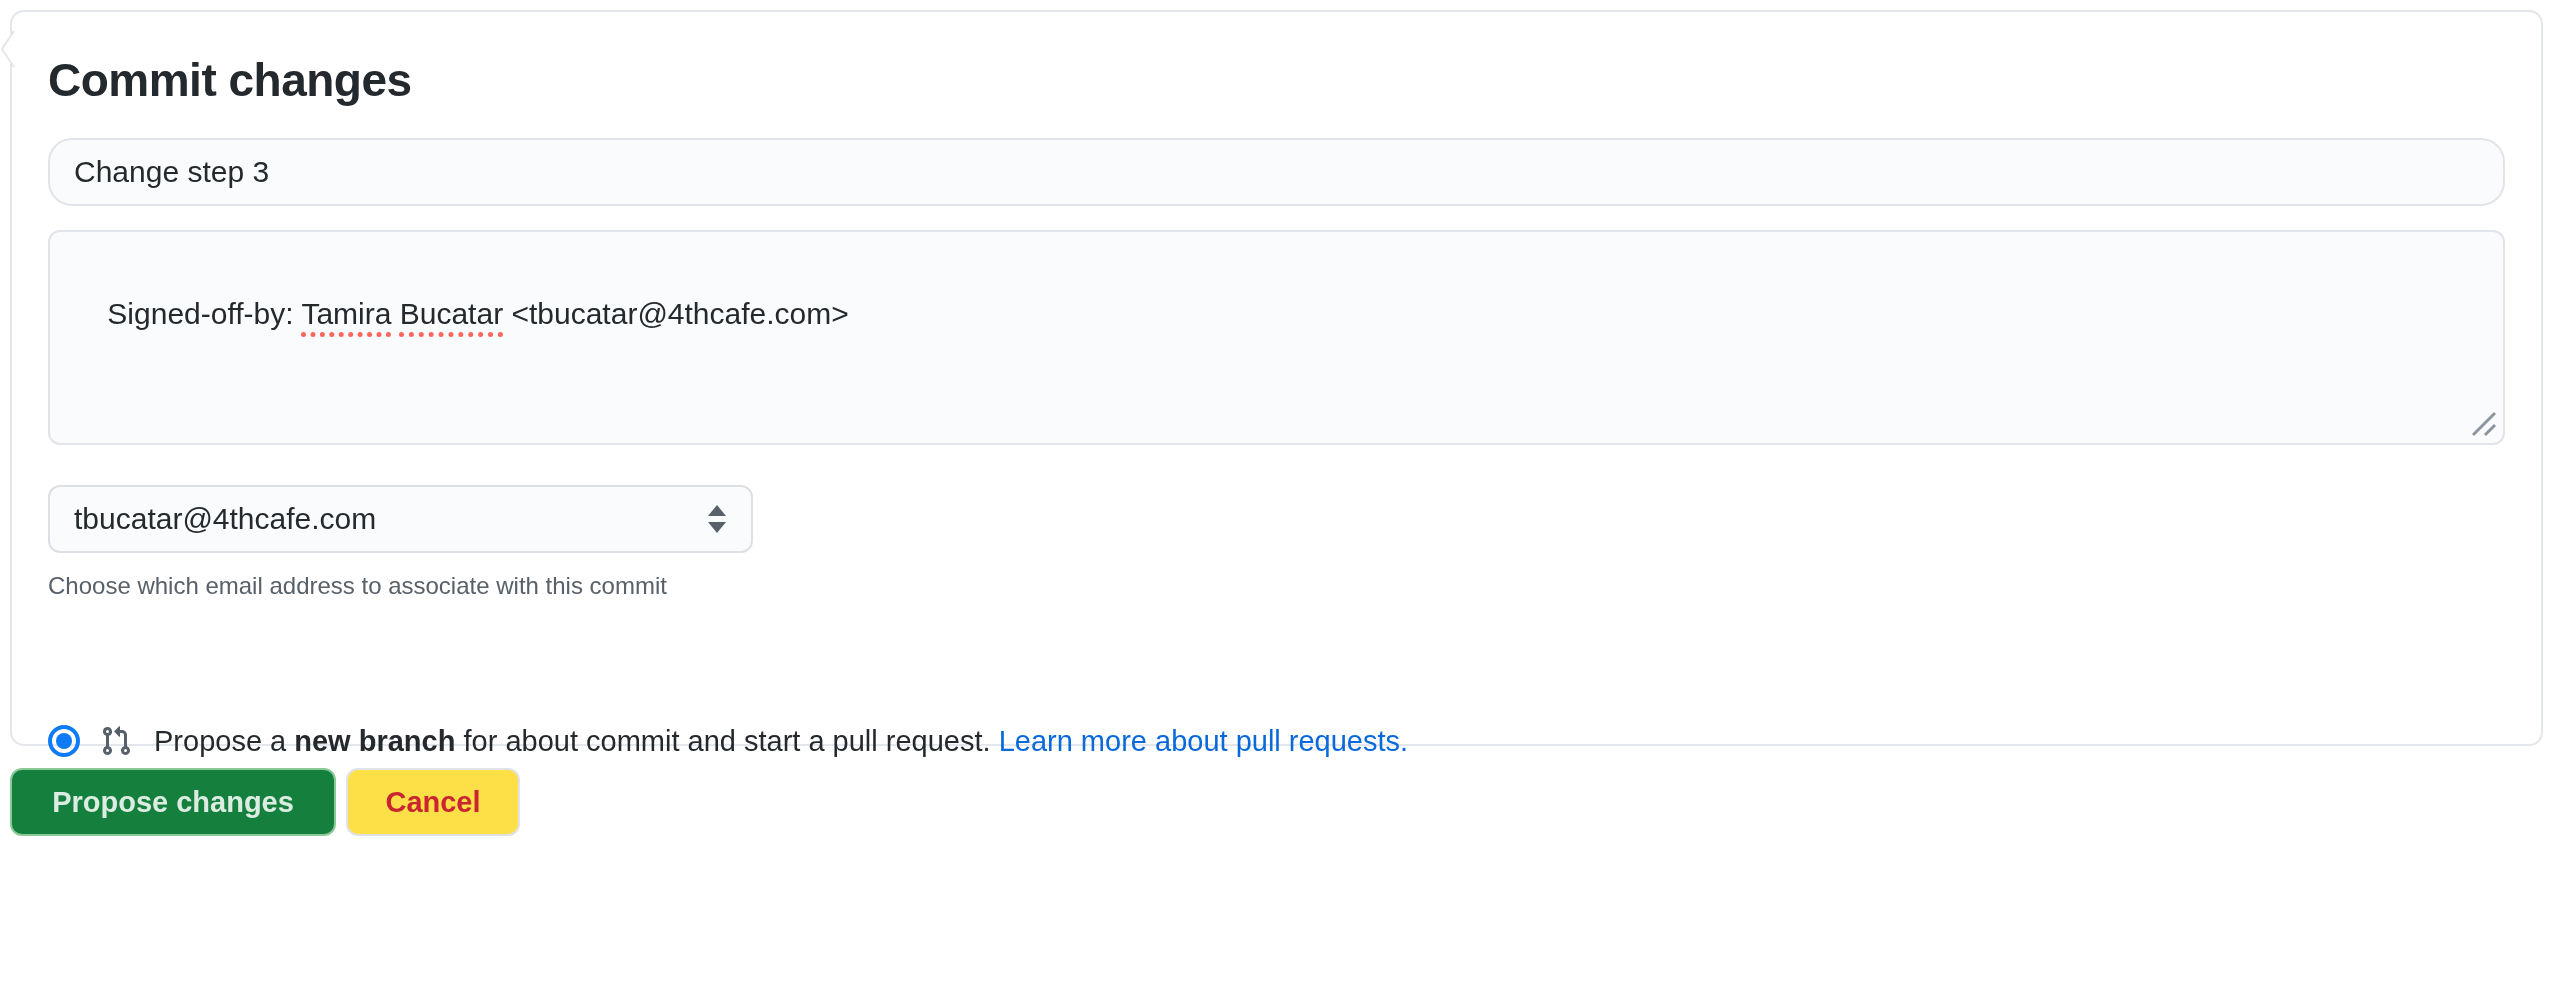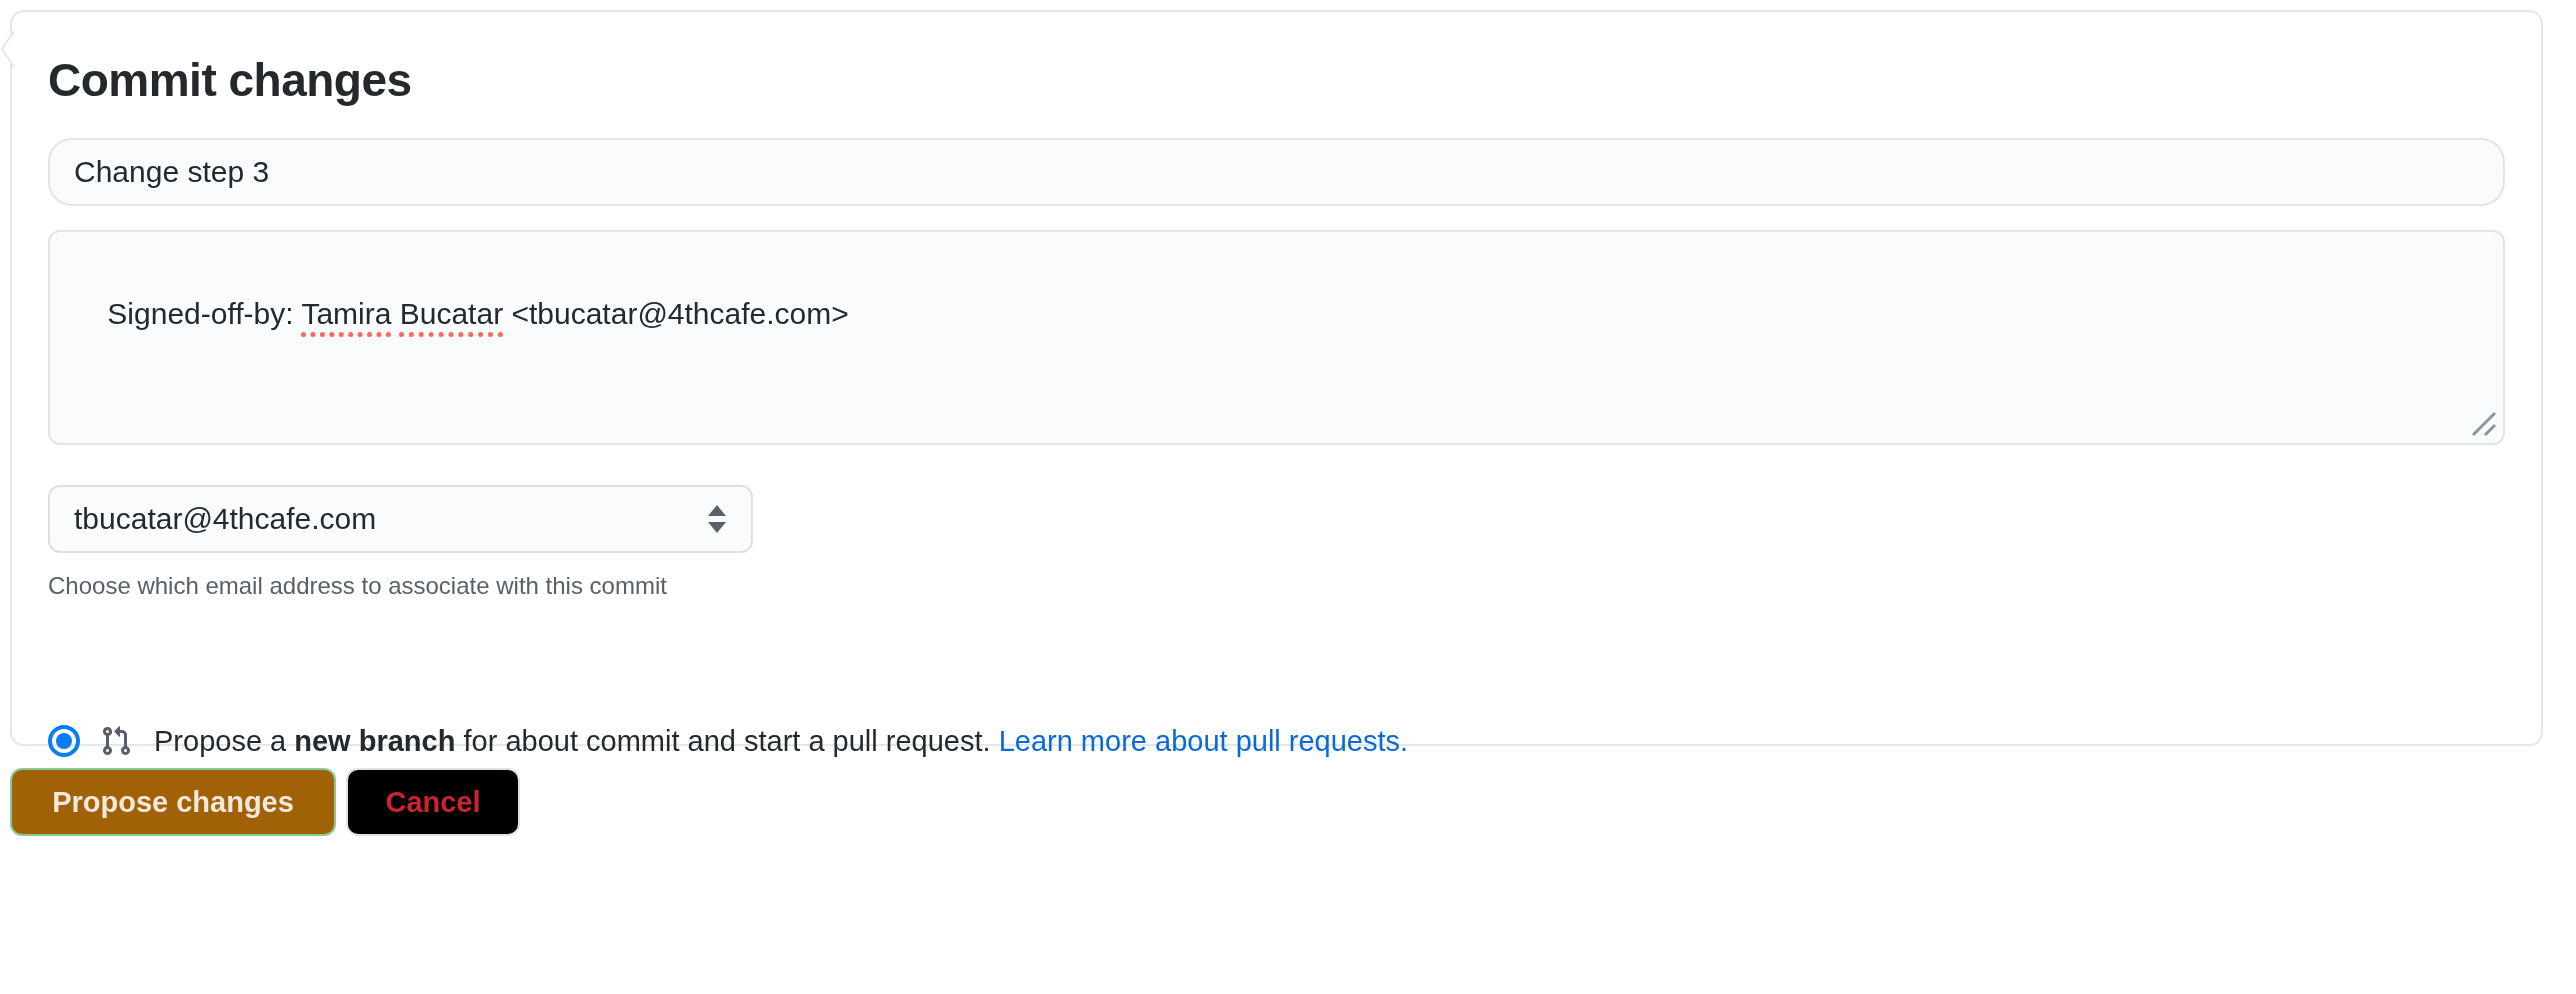--- a/index.html
+++ b/index.html
@@ -172,28 +172,28 @@
     font-family: "Liberation Sans", sans-serif;
     font-size: 29px;
     font-weight: 700;
     display: flex;
     align-items: center;
     justify-content: center;
     cursor: pointer;
   }
   .btn-propose {
     width: 326px;
-    background: #a16207;
+    background: #15803d;
     border: 2px solid #8bc998;
     color: rgba(255, 255, 255, 0.85);
     cursor: default;
   }
   .btn-cancel {
     width: 174px;
-    background: #000000;
+    background: #fde047;
     border: 2px solid #dfe2e6;
     color: #cb2431;
   }
 </style>
 </head>
 <body>
 
 <div class="card">
   <svg class="caret" viewBox="0 0 16 38">
     <path d="M15 1 L3 19 L15 37" fill="#ffffff" stroke="#e3e6ea" stroke-width="2"></path>

